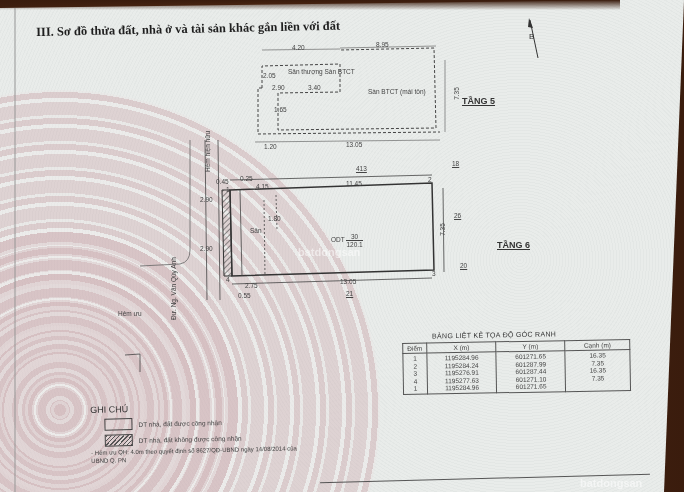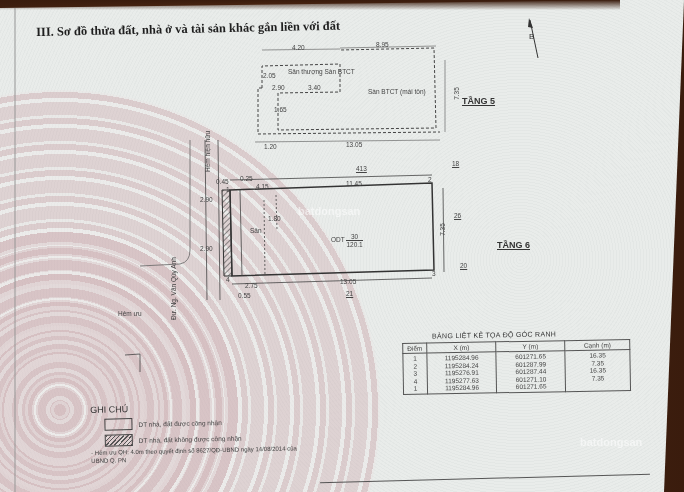--- a/index.html
+++ b/index.html
@@ -29,21 +29,21 @@
   table.coords{border-collapse:collapse;font-size:6.5px;color:#444;}
   table.coords th,table.coords td{border:1px solid #555;padding:1px 4px;text-align:center;font-weight:normal;}
   table.coords td.stack{line-height:7.5px;vertical-align:top;}
   .notes{position:absolute;left:90px;top:405px;transform:rotate(-1.3deg);transform-origin:left top;}
   .notes-title{font-size:9px;color:#333;}
   .legend-row{display:flex;align-items:center;margin-top:4px;}
   .legend-box{width:26px;height:10px;border:1px solid #444;margin-right:6px;}
   .legend-box.hatch{background:repeating-linear-gradient(-45deg,#555 0 1px,transparent 1px 3px);}
   .legend-text{font-size:6.5px;color:#444;}
   .note-line{font-size:6px;color:#444;margin-top:2px;width:220px;line-height:8px;}
-  .watermark{position:absolute;font-size:11px;color:rgba(255,255,255,0.55);font-weight:bold;}
+  .watermark{position:absolute;font-size:11px;color:rgba(255,255,255,0.55);font-weight:bold;margin-top:41px;}
   .bottom-line{position:absolute;left:320px;top:478px;width:330px;height:1px;background:#555;transform:rotate(-1.5deg);}
 </style>
 </head>
 <body>
 
 <div class="wood"></div>
 <div class="paper">
   <div class="drum"></div>
   <div class="drum2"></div>
 </div>

